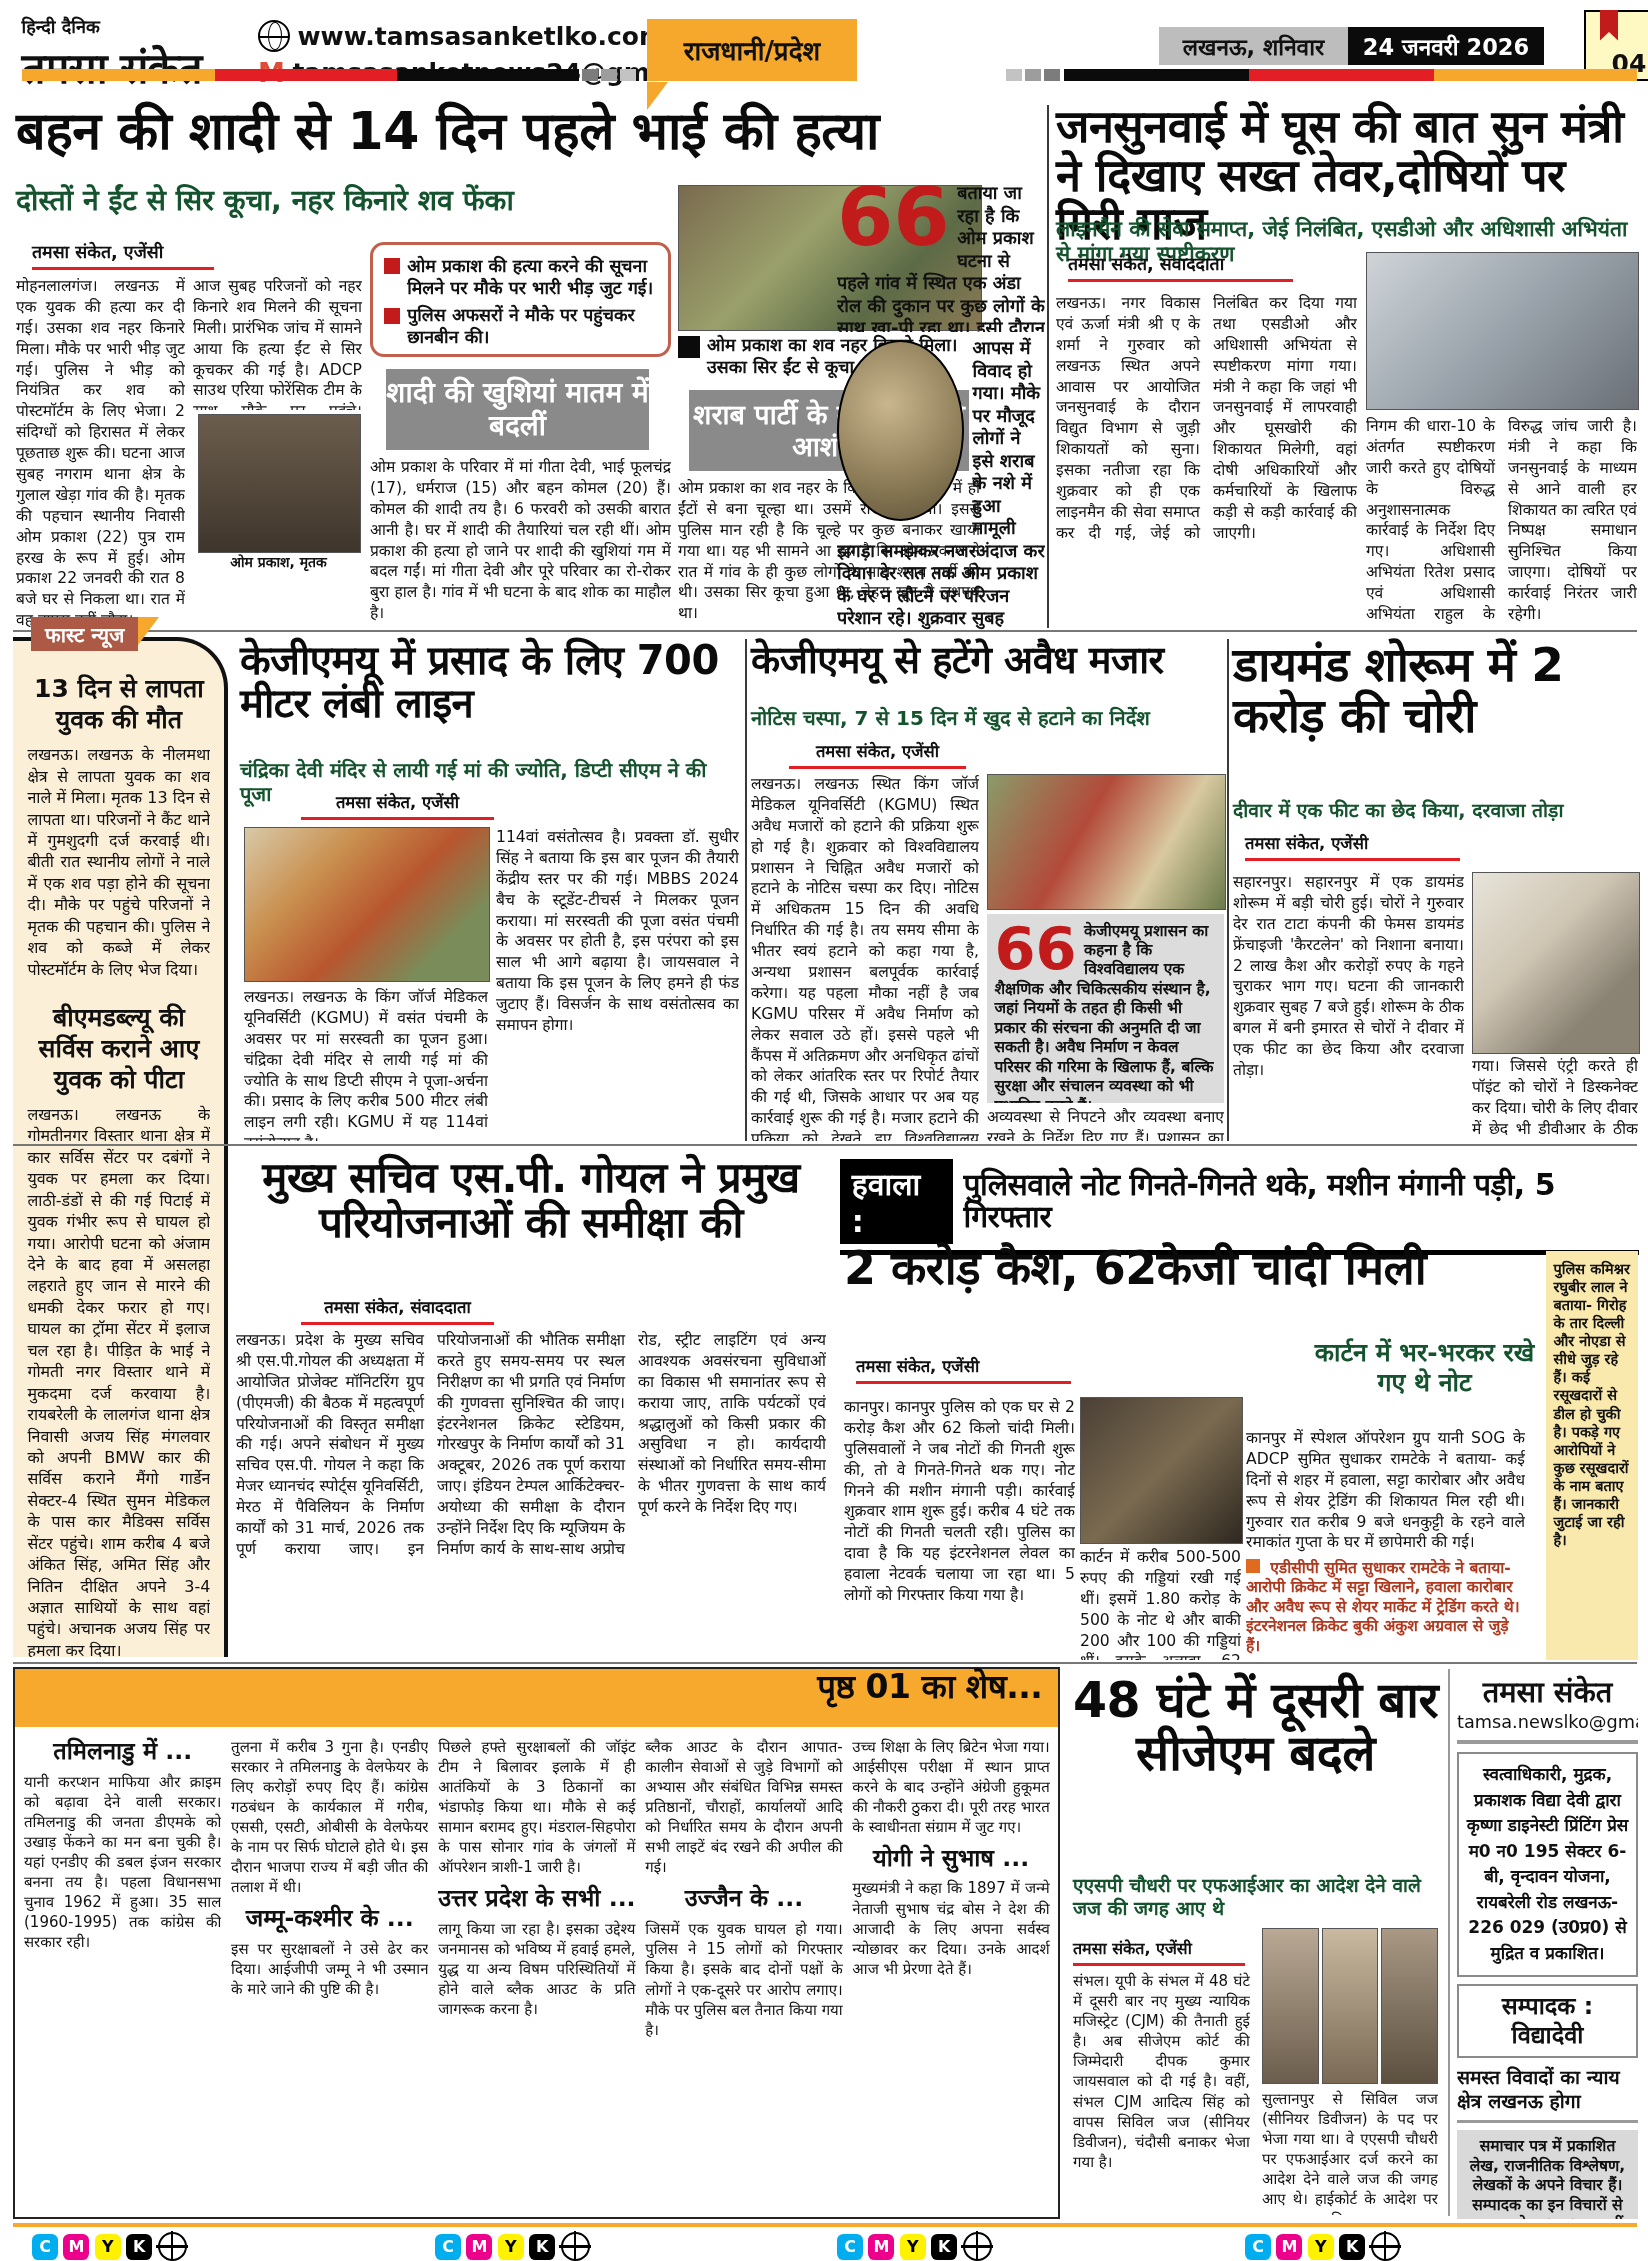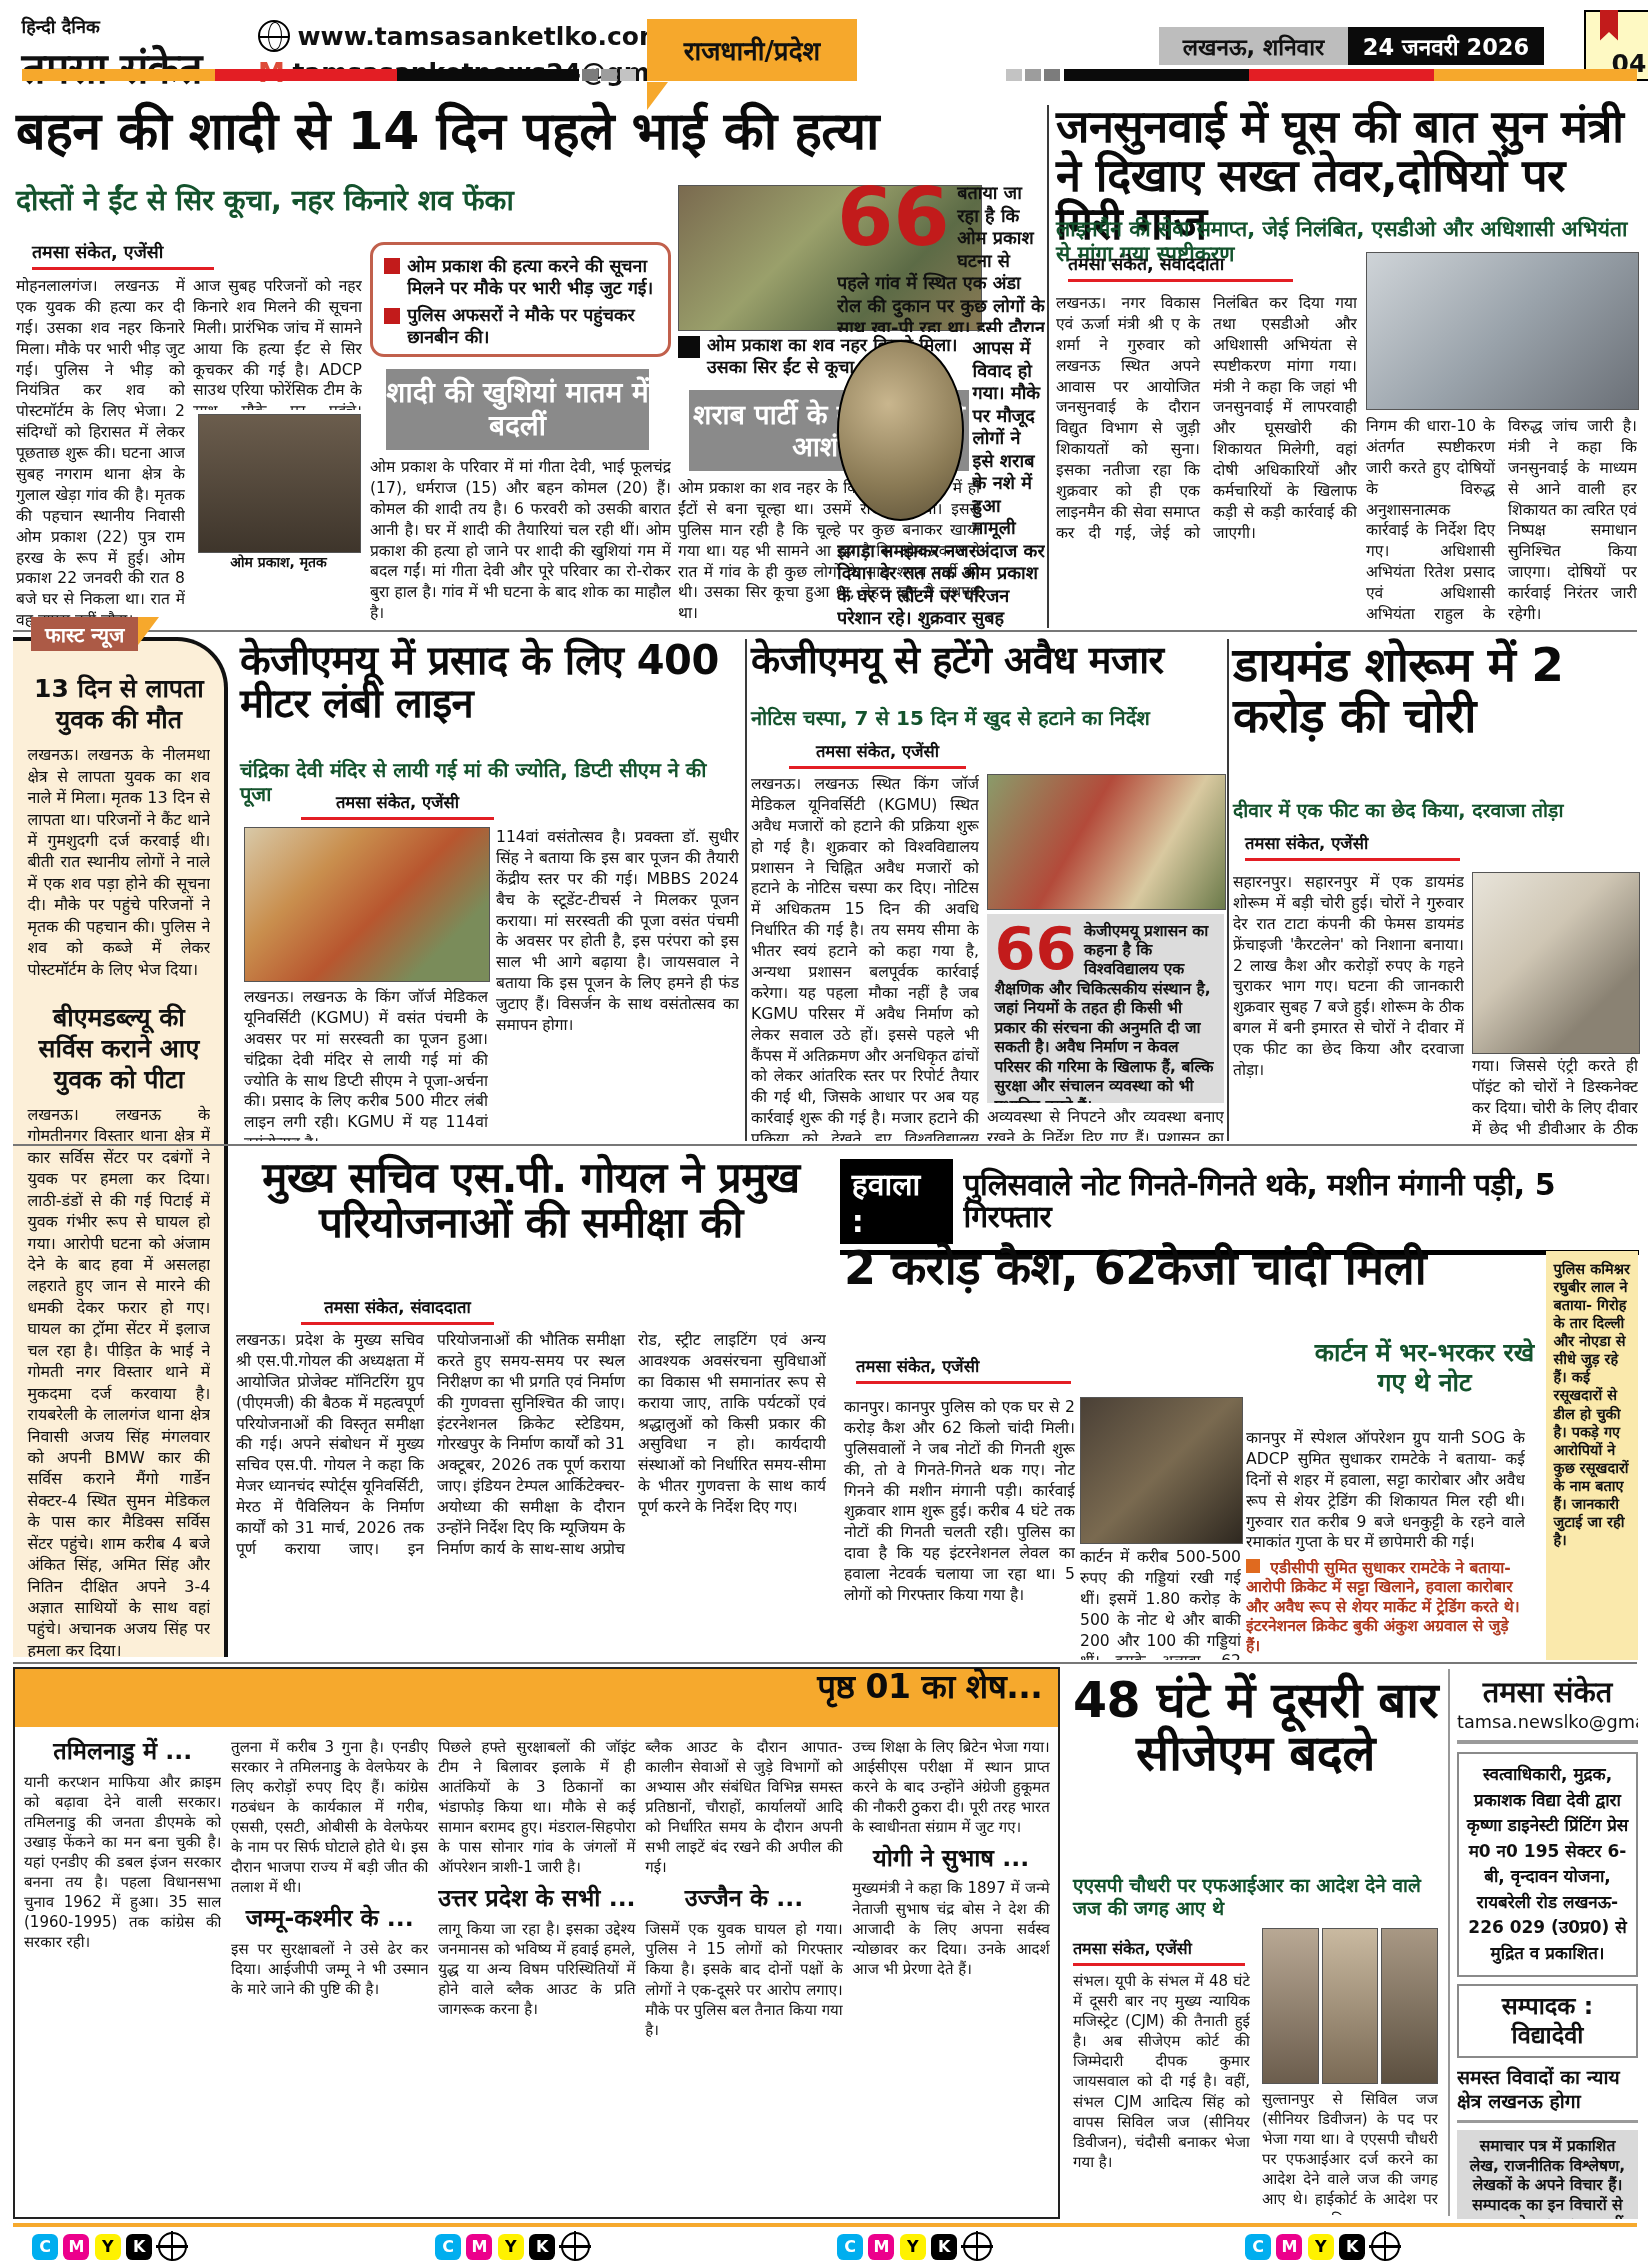--- a/index.html
+++ b/index.html
@@ -150,21 +150,21 @@
       <div class="cap" style="font-size:25px;text-align:center;">बीएमडब्ल्यू की सर्विस कराने आए युवक को पीटा</div>
       <div class="body" style="font-size:16px;margin-top:8.6px;">लखनऊ। लखनऊ के गोमतीनगर विस्तार थाना क्षेत्र में कार सर्विस सेंटर पर दबंगों ने युवक पर हमला कर दिया। लाठी-डंडों से की गई पिटाई में युवक गंभीर रूप से घायल हो गया। आरोपी घटना को अंजाम देने के बाद हवा में असलहा लहराते हुए जान से मारने की धमकी देकर फरार हो गए। घायल का ट्रॉमा सेंटर में इलाज चल रहा है। पीड़ित के भाई ने गोमती नगर विस्तार थाने में मुकदमा दर्ज करवाया है। रायबरेली के लालगंज थाना क्षेत्र निवासी अजय सिंह मंगलवार को अपनी BMW कार की सर्विस कराने मैंगो गार्डेन सेक्टर-4 स्थित सुमन मेडिकल के पास कार मैडिक्स सर्विस सेंटर पहुंचे। शाम करीब 4 बजे अंकित सिंह, अमित सिंह और नितिन दीक्षित अपने 3-4 अज्ञात साथियों के साथ वहां पहुंचे। अचानक अजय सिंह पर हमला कर दिया।</div>
     </div>
 
   </div>
   <div class="abs" style="left:31px;top:617px;display:flex;">
     <div style="background:#ac5a46;color:#fff;font-weight:700;font-size:20.4px;padding:3.2px 14px;">फास्ट न्यूज</div>
     <div class="tabfold"></div>
   </div>
 
-  <div class="abs hl" style="left:240px;top:639px;width:499px;font-size:40px;">केजीएमयू में प्रसाद के लिए 400 मीटर लंबी लाइन</div>
+  <div class="abs hl" style="left:240px;top:639px;width:499px;font-size:40px;">केजीएमयू में प्रसाद के लिए 700 मीटर लंबी लाइन</div>
   <div class="abs sub" style="left:240px;top:758px;width:499px;font-size:20px;">चंद्रिका देवी मंदिर से लायी गई मां की ज्योति, डिप्टी सीएम ने की पूजा</div>
   <div class="abs" style="left:301px;top:790px;width:193px;">
     <div class="byline" style="font-size:16.6px;text-align:center;">तमसा संकेत, एजेंसी</div>
     <div class="redrule"></div>
   </div>
   <div class="abs photo" style="left:244px;top:827px;width:244px;height:153px;background:linear-gradient(135deg,#d8c9a8,#c98f4e 30%,#b8562f 55%,#7a8c5a 80%);"></div>
   <div class="abs body" style="left:244px;top:987px;width:244px;height:154px;">लखनऊ। लखनऊ के किंग जॉर्ज मेडिकल यूनिवर्सिटी (KGMU) में वसंत पंचमी के अवसर पर मां सरस्वती का पूजन हुआ। चंद्रिका देवी मंदिर से लायी गई मां की ज्योति के साथ डिप्टी सीएम ने पूजा-अर्चना की। प्रसाद के लिए करीब 500 मीटर लंबी लाइन लगी रही। KGMU में यह 114वां वसंतोत्सव है।</div>
   <div class="abs body" style="left:496px;top:827px;width:243px;height:314px;">114वां वसंतोत्सव है। प्रवक्ता डॉ. सुधीर सिंह ने बताया कि इस बार पूजन की तैयारी केंद्रीय स्तर पर की गई। MBBS 2024 बैच के स्टूडेंट-टीचर्स ने मिलकर पूजन कराया। मां सरस्वती की पूजा वसंत पंचमी के अवसर पर होती है, इस परंपरा को इस साल भी आगे बढ़ाया है। जायसवाल ने बताया कि इस पूजन के लिए हमने ही फंड जुटाए हैं। विसर्जन के साथ वसंतोत्सव का समापन होगा।</div>
 
   <div class="abs vline" style="left:745px;top:639px;height:502px;"></div>

